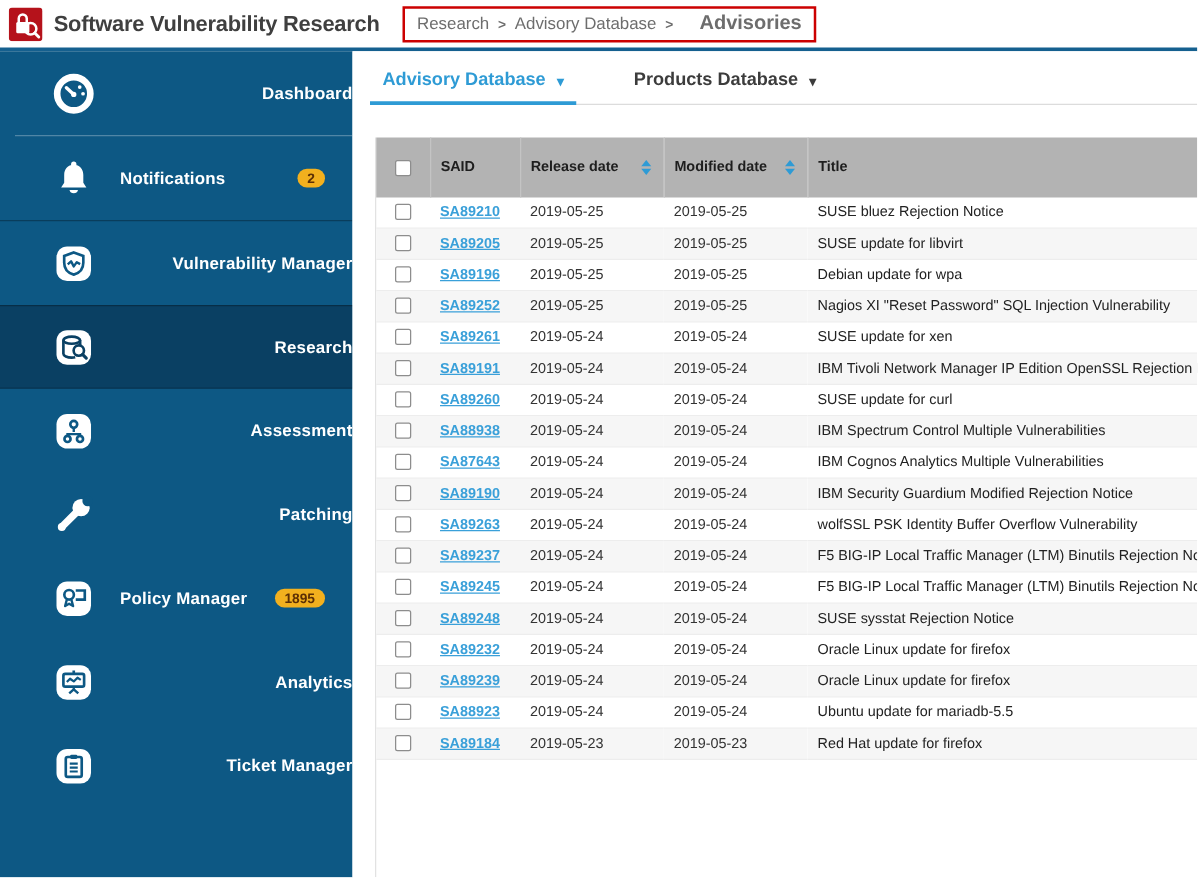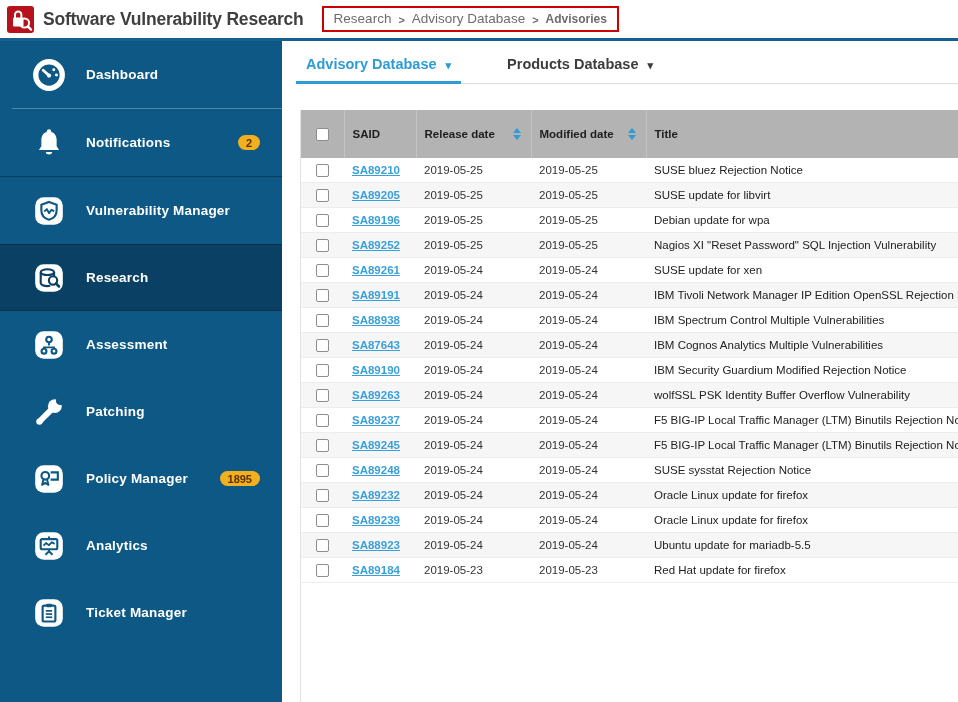--- a/index.html
+++ b/index.html
@@ -13,29 +13,29 @@
   .page{width:958px;height:702px;overflow:hidden;display:flex;flex-direction:column;background:#fff;}
 
   
   .topbar{flex:0 0 38px;display:flex;align-items:center;background:#fff;}
   .logo{display:flex;align-items:center;gap:9px;padding-left:7px;}
   .logo-icon svg{display:block;}
   .logo-title{font-size:17.5px;color:#3f3f3f;font-weight:600;letter-spacing:-0.2px;}
   .crumb-box{margin-left:18px;border:2px solid var(--annotation-red);padding:3px 10px 4px;display:flex;align-items:center;gap:7px;color:#6d6d6d;background:#fff;}
   .crumb{font-size:13.5px;}
   .crumb-sep{font-size:11px;font-weight:bold;position:relative;top:1px;}
-  .crumb.last{font-size:12px;font-weight:bold;}
+  .crumb.last{font-size:16px;font-weight:bold;margin-left:14px;}
   .top-divider{flex:0 0 3px;background:var(--divider-blue);}
 
   
   .layout{flex:1;display:flex;min-height:0;}
 
   
   .sidebar{flex:0 0 282px;width:282px;background:var(--sidebar);display:flex;flex-direction:column;overflow:hidden;}
-  .nav-item{flex:0 0 67px;height:67px;display:flex;align-items:center;padding-left:32px;cursor:pointer;}
+  .nav-item{flex:0 0 67px;height:67px;display:flex;align-items:center;padding-left:42px;cursor:pointer;justify-content:space-between;}
   .nav-item.active{background:var(--sidebar-active);border-top:1px solid rgba(0,0,0,.28);border-bottom:1px solid rgba(0,0,0,.2);}
   .nav-icon{width:34px;height:34px;flex:0 0 34px;margin-right:20px;}
   .nav-icon svg{width:34px;height:34px;display:block;}
   .nav-label{color:#fff;font-weight:bold;font-size:13.5px;letter-spacing:.2px;}
   .nav-badge{margin-left:auto;margin-right:22px;background:var(--badge-yellow);color:#5c2f05;font-size:11px;font-weight:bold;border-radius:9px;padding:1.5px 8px;}
   .nav-sep{flex:0 0 1px;height:1px;}
   .nav-sep.light{background:rgba(255,255,255,.28);margin-left:12px;}
   .nav-sep.dark{background:rgba(0,0,0,.3);}
   .gs{fill:none;stroke:var(--sidebar);}
   .gf{fill:var(--sidebar);stroke:none;}
@@ -342,20 +342,31 @@
       <input type="checkbox" style="">
     </td>
     <td>
       <a class="said-link">SA89191</a>
     </td>
     <td>2019-05-24</td>
     <td>2019-05-24</td>
     <td class="title-cell">IBM Tivoli Network Manager IP Edition OpenSSL Rejection Notice</td>
   </tr>
 
+  <tr>
+    <td class="cb-cell">
+      <input type="checkbox" style="">
+    </td>
+    <td>
+      <a class="said-link">SA89260</a>
+    </td>
+    <td>2019-05-24</td>
+    <td>2019-05-24</td>
+    <td class="title-cell">SUSE update for curl</td>
+  </tr>
 
   <tr>
     <td class="cb-cell">
       <input type="checkbox" style="">
     </td>
     <td>
       <a class="said-link">SA88938</a>
     </td>
     <td>2019-05-24</td>
     <td>2019-05-24</td>

